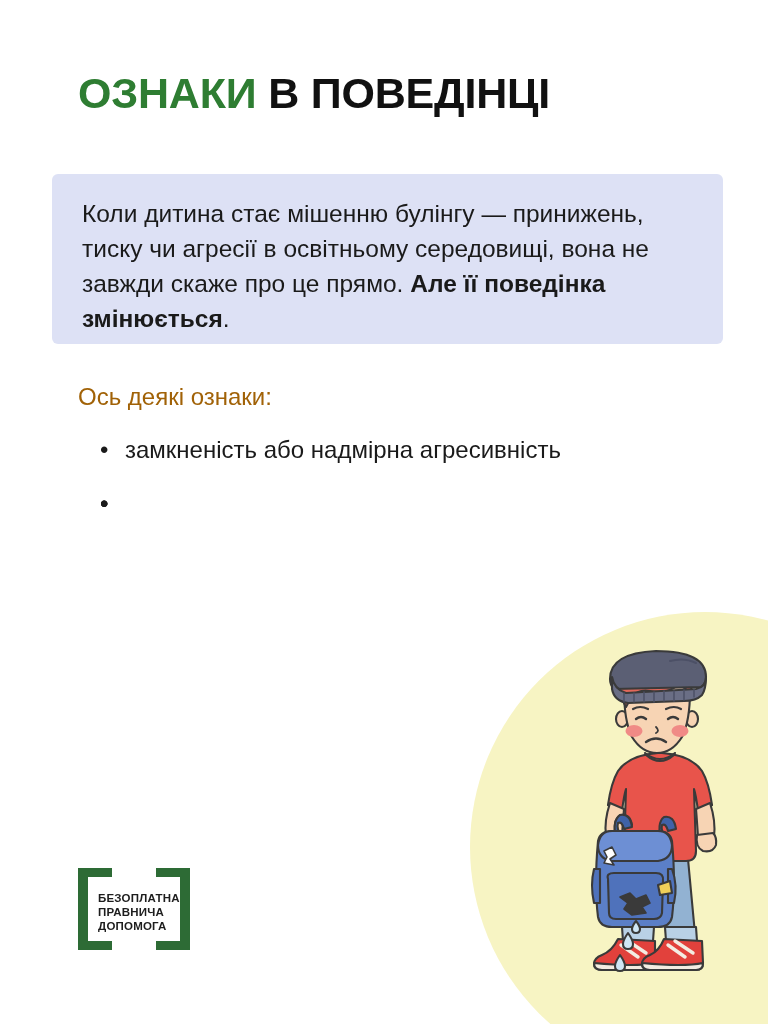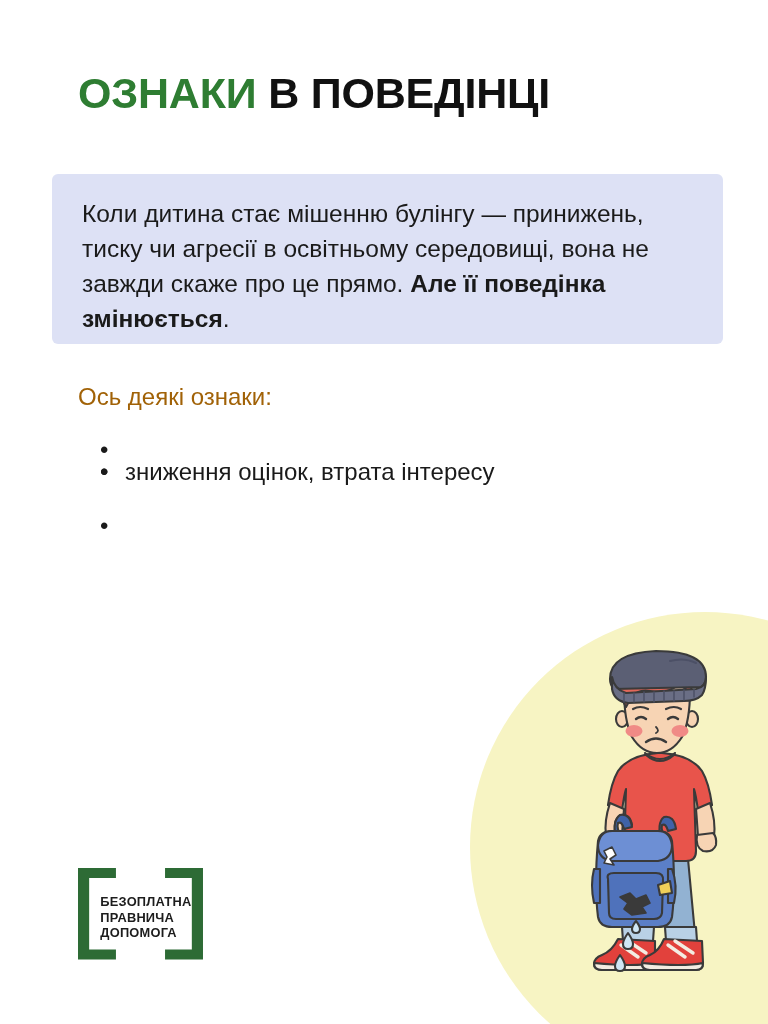--- a/index.html
+++ b/index.html
@@ -75,21 +75,21 @@
   .illus{
     position:absolute;left:566px;top:645px;
     width:180px;height:340px;
     z-index:4;
   }
   .illus svg{display:block;width:180px;height:340px;}
 
   
   .logo{
     position:absolute;left:78px;top:868px;
-    width:125px;height:82px;z-index:3;text-align:right;
+    width:112px;height:82px;z-index:3;text-align:right;
   }
   .logo svg{display:block;}
 </style>
 </head>
 <body>
 
 <div id="page">
 
   <div class="blob"></div>
 
@@ -99,27 +99,27 @@
 
   <div class="callout">
     <p><span>Коли дитина стає мішенню булінгу — принижень, тиску чи агресії в освітньому середовищі, вона не завжди скаже про це прямо. </span><b>Але її поведінка змінюється</b><span>.</span></p>
   </div>
 
   <div class="intro">Ось деякі ознаки:</div>
 
   <ul class="bullets">
     <li>
       <span class="dot">•</span>
-    </li>
-    <li>
-      <span class="dot">•</span>
-    </li>
-    <li>
-      <span class="dot">•</span>
-      <span>зниження оцінок, втрата інтересу</span>
+      <span>замкненість або надмірна агресивність</span>
+    </li>
+    <li>
+      <span class="dot">•</span>
+    </li>
+    <li>
+      <span class="dot">•</span>
     </li>
     <li>
       <span class="dot">•</span>
     </li>
   </ul>
 
   <div class="illus">
     <svg viewBox="0 0 180 340" xmlns="http://www.w3.org/2000/svg">
       <g stroke="#3a3a3a" stroke-width="2.1" stroke-linejoin="round" stroke-linecap="round">
 

